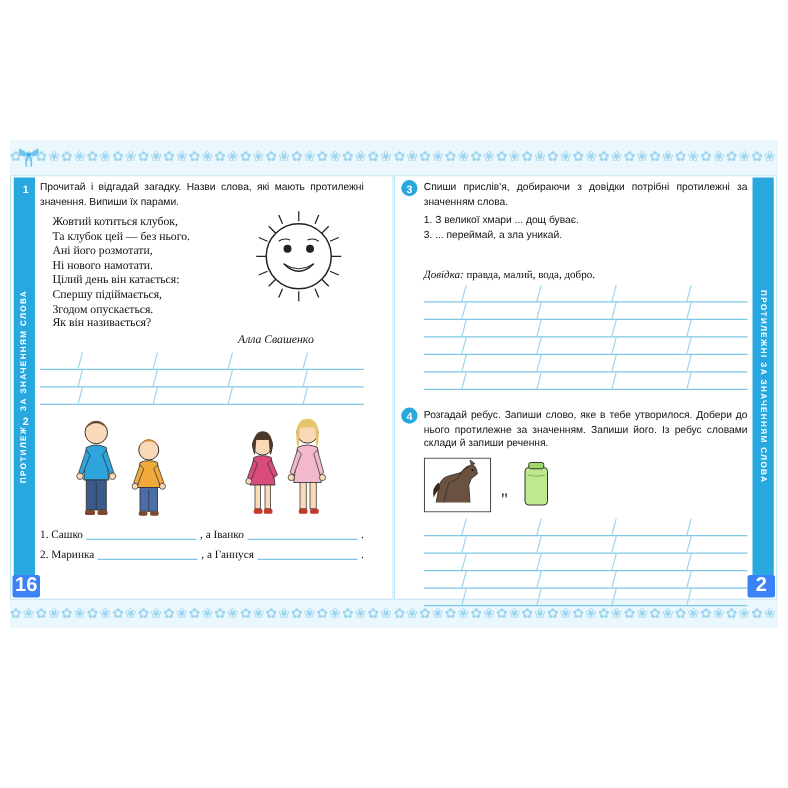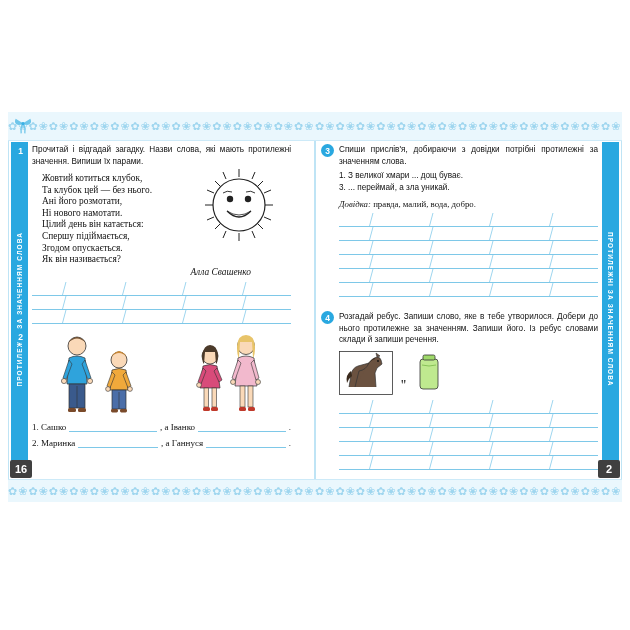--- a/index.html
+++ b/index.html
@@ -95,23 +95,23 @@
   }
   .sidetab.right span {
     writing-mode: vertical-rl;
     transform: none;
   }
   .pagenum {
     position: absolute;
     bottom: 24px;
     width: 22px;
     height: 18px;
-    background: #404040;
+    background: #3b82f6;
     color: #fff;
-    font-size: 11px;
+    font-size: 16px;
     font-weight: bold;
     display: flex;
     align-items: center;
     justify-content: center;
     border-radius: 2px;
   }
   .pagenum.left { left: 2px; }
   .pagenum.right { right: 2px; }
 
   .content {
@@ -221,21 +221,21 @@
   .listitems {
     font-family: "Liberation Sans", sans-serif;
     font-size: 8.2px;
     line-height: 12px;
     color: #111;
     margin-top: 3px;
   }
   .dovidka {
     font-family: "Liberation Serif", serif;
     font-size: 8.8px;
-    margin-top: 5px;
+    margin-top: 20px;
     color: #111;
   }
   .dovidka i { font-style: italic; }
   .pictures {
     display: flex;
     align-items: flex-end;
     justify-content: space-around;
     height: 86px;
     margin-top: 4px;
   }

